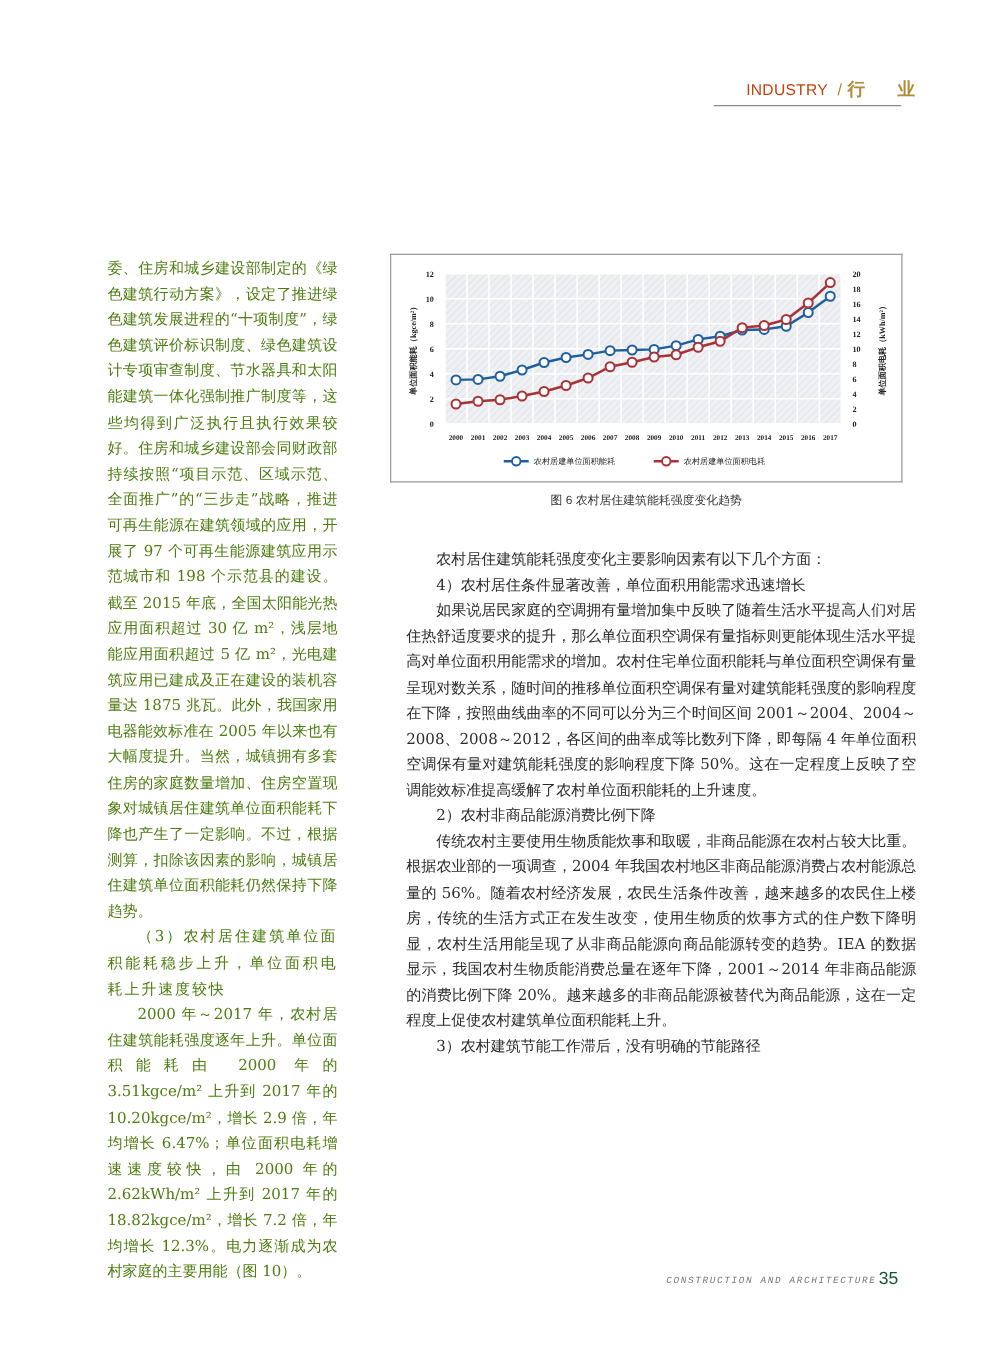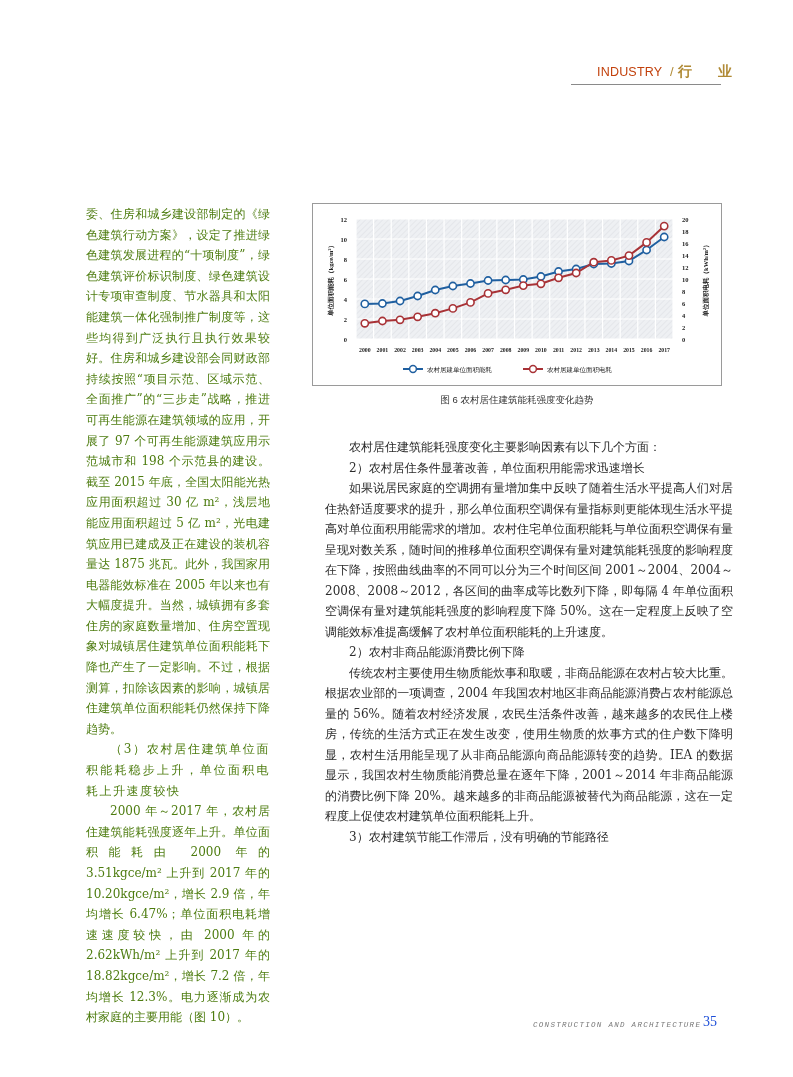--- a/index.html
+++ b/index.html
@@ -18,21 +18,21 @@
 
   .figure-box { position: absolute; left: 312px; top: 203px; width: 410px; height: 183px; border: 1px solid #9a9a9a; border-bottom: none; background: #fff; }
   .figure-bottom { position: absolute; left: 312px; top: 385px; width: 410px; height: 1px; background: #9a9a9a; }
   .caption { position: absolute; left: 312px; top: 394px; width: 410px; text-align: center; font-family: "Liberation Sans", sans-serif; font-size: 9.5px; color: #333; }
 
   .rightcol { position: absolute; left: 313px; top: 437px; width: 408px; font-size: 12px; line-height: 20.5px; color: #2b2b2b; margin-left: 12px; }
   .rightcol p { text-align: justify; }
   .rightcol .indent { text-indent: 24px; }
 
   .footer-en { position: absolute; left: 533px; top: 1021px; font-family: "Liberation Mono", monospace; font-style: italic; font-size: 7.5px; letter-spacing: 1.3px; color: #777; }
-  .footer-num { position: absolute; left: 703px; top: 1014px; font-family: Liberation Serif, serif; font-size: 14px; color: #1d4ed8; }
+  .footer-num { position: absolute; left: 703px; top: 1014px; font-family: Liberation Sans, sans-serif; font-size: 14px; color: #14532d; }
   svg text { font-family: "Liberation Serif", serif; }
 </style>
 </head>
 <body>
 
 <div class="header">
   <span class="en">INDUSTRY</span>
   <span class="slash">/</span>
   <span class="cn1">行</span>
   <span class="cn2">业</span>
@@ -185,21 +185,21 @@
           <text x="234" y="167.5" font-size="6.5" fill="#222">农村居建单位面积电耗</text>
         </g>
       </g>
   </svg>
 </div>
 <div class="figure-bottom"></div>
 <div class="caption">图 6   农村居住建筑能耗强度变化趋势</div>
 
 <div class="rightcol" id="rightcol">
     <p class="indent">农村居住建筑能耗强度变化主要影响因素有以下几个方面：</p>
-    <p class="indent">2）农村居住条件显著改善，单位面积用能需求迅速增长</p>
+    <p class="indent">4）农村居住条件显著改善，单位面积用能需求迅速增长</p>
     <p class="indent">如果说居民家庭的空调拥有量增加集中反映了随着生活水平提高人们对居住热舒适度要求的提升，那么单位面积空调保有量指标则更能体现生活水平提高对单位面积用能需求的增加。农村住宅单位面积能耗与单位面积空调保有量呈现对数关系，随时间的推移单位面积空调保有量对建筑能耗强度的影响程度在下降，按照曲线曲率的不同可以分为三个时间区间 2001～2004、2004～2008、2008～2012，各区间的曲率成等比数列下降，即每隔 4 年单位面积空调保有量对建筑能耗强度的影响程度下降 50%。这在一定程度上反映了空调能效标准提高缓解了农村单位面积能耗的上升速度。</p>
     <p class="indent">2）农村非商品能源消费比例下降</p>
     <p class="indent">传统农村主要使用生物质能炊事和取暖，非商品能源在农村占较大比重。根据农业部的一项调查，2004 年我国农村地区非商品能源消费占农村能源总量的 56%。随着农村经济发展，农民生活条件改善，越来越多的农民住上楼房，传统的生活方式正在发生改变，使用生物质的炊事方式的住户数下降明显，农村生活用能呈现了从非商品能源向商品能源转变的趋势。IEA 的数据显示，我国农村生物质能消费总量在逐年下降，2001～2014 年非商品能源的消费比例下降 20%。越来越多的非商品能源被替代为商品能源，这在一定程度上促使农村建筑单位面积能耗上升。</p>
     <p class="indent">3）农村建筑节能工作滞后，没有明确的节能路径</p>
   </div>
 
 <div class="footer-en">CONSTRUCTION AND ARCHITECTURE</div>
 <div class="footer-num">35</div>
 
 </body></html>

